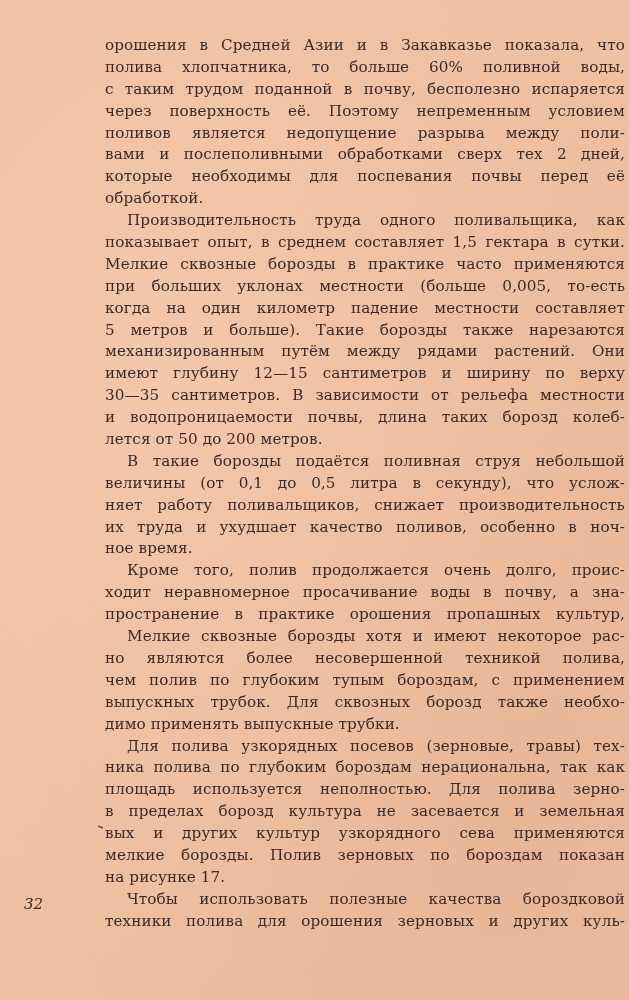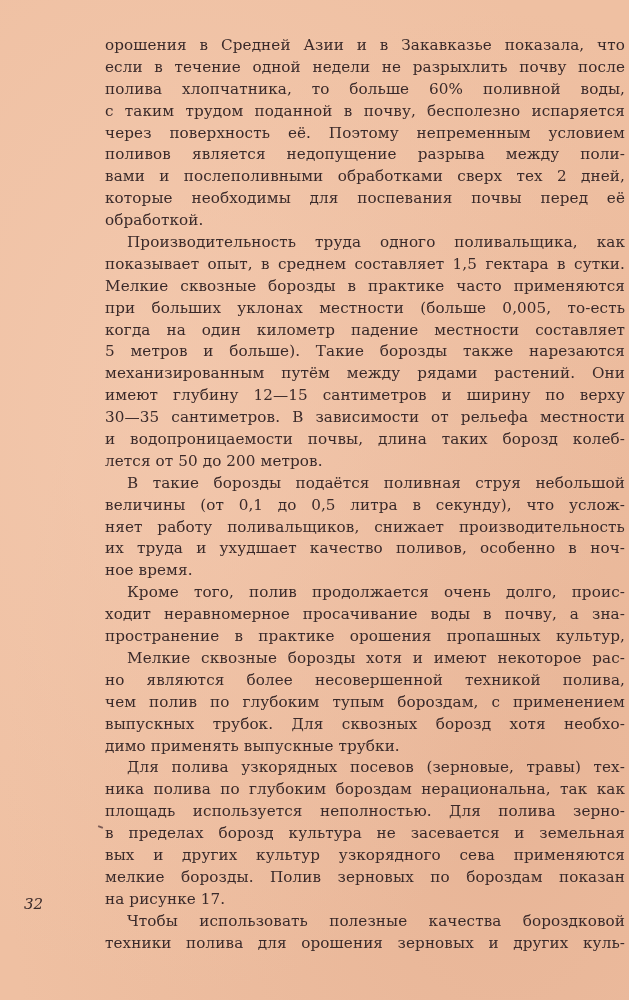--- a/index.html
+++ b/index.html
@@ -27,21 +27,20 @@
   }
   .mark { position:absolute; left:98px; top:826px; width:5px; height:2px; background:#7a5a55; transform:rotate(20deg); }
 </style>
 </head>
 <body>
 
 <div class="page">
 
   <div>
     <div class="line">орошения в Средней Азии и в Закавказье показала, что</div>
-    <div class="line">если в течение одной недели не разрыхлить почву после</div>
     <div class="line">полива хлопчатника, то больше 60% поливной воды,</div>
     <div class="line">с таким трудом поданной в почву, бесполезно испаряется</div>
     <div class="line">через поверхность её. Поэтому непременным условием</div>
     <div class="line">поливов является недопущение разрыва между поли-</div>
     <div class="line">вами и послеполивными обработками сверх тех 2 дней,</div>
     <div class="line">которые необходимы для поспевания почвы перед её</div>
     <div class="line last">обработкой.</div>
   </div>
 
   <div>
@@ -69,21 +68,21 @@
   <div>
     <div class="line indent">Кроме того, полив продолжается очень долго, проис-</div>
     <div class="line">ходит неравномерное просачивание воды в почву, а зна-</div>
   </div>
 
   <div>
     <div class="line">пространение в практике орошения пропашных культур,</div>
     <div class="line indent">Мелкие сквозные борозды хотя и имеют некоторое рас-</div>
     <div class="line">но являются более несовершенной техникой полива,</div>
     <div class="line">чем полив по глубоким тупым бороздам, с применением</div>
-    <div class="line">выпускных трубок. Для сквозных борозд хотя необхо-</div>
+    <div class="line">выпускных трубок. Для сквозных борозд также необхо-</div>
     <div class="line last">димо применять выпускные трубки.</div>
   </div>
 
   <div>
     <div class="line indent">Для полива узкорядных посевов (зерновые, травы) тех-</div>
     <div class="line">ника полива по глубоким бороздам нерациональна, так как</div>
     <div class="line">площадь используется неполностью. Для полива зерно-</div>
     <div class="line">в пределах борозд культура не засевается и земельная</div>
     <div class="line">вых и других культур узкорядного сева применяются</div>
     <div class="line">мелкие борозды. Полив зерновых по бороздам показан</div>

